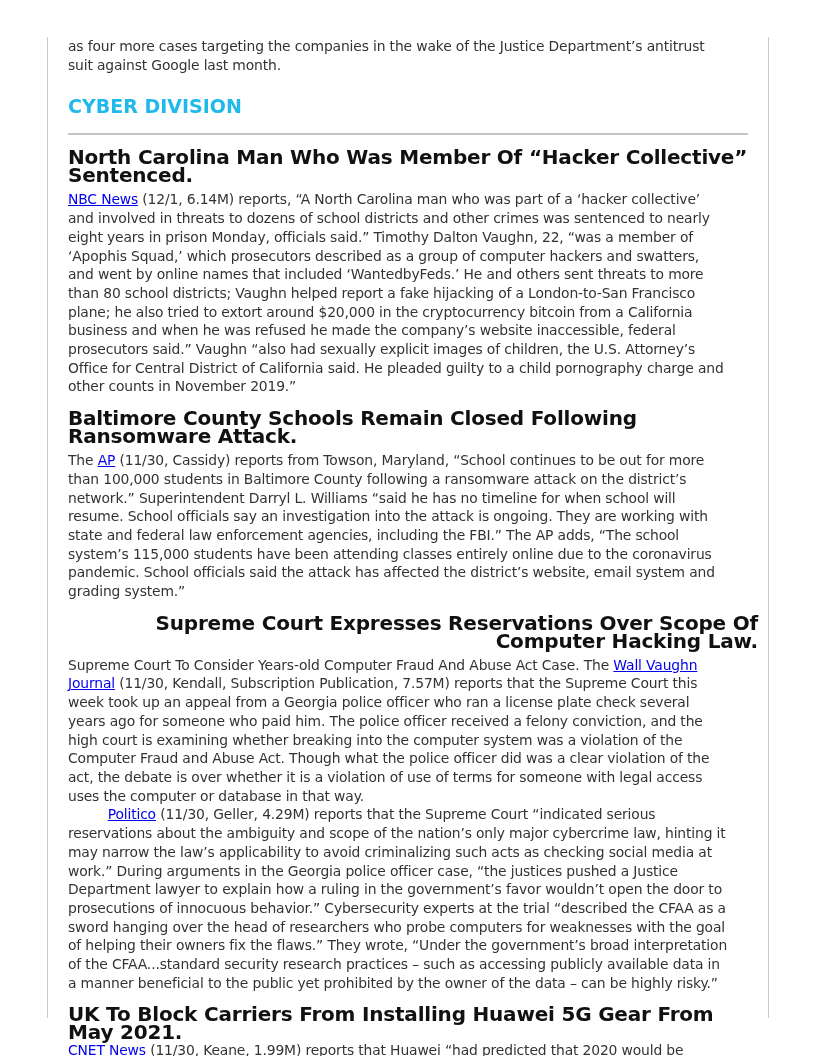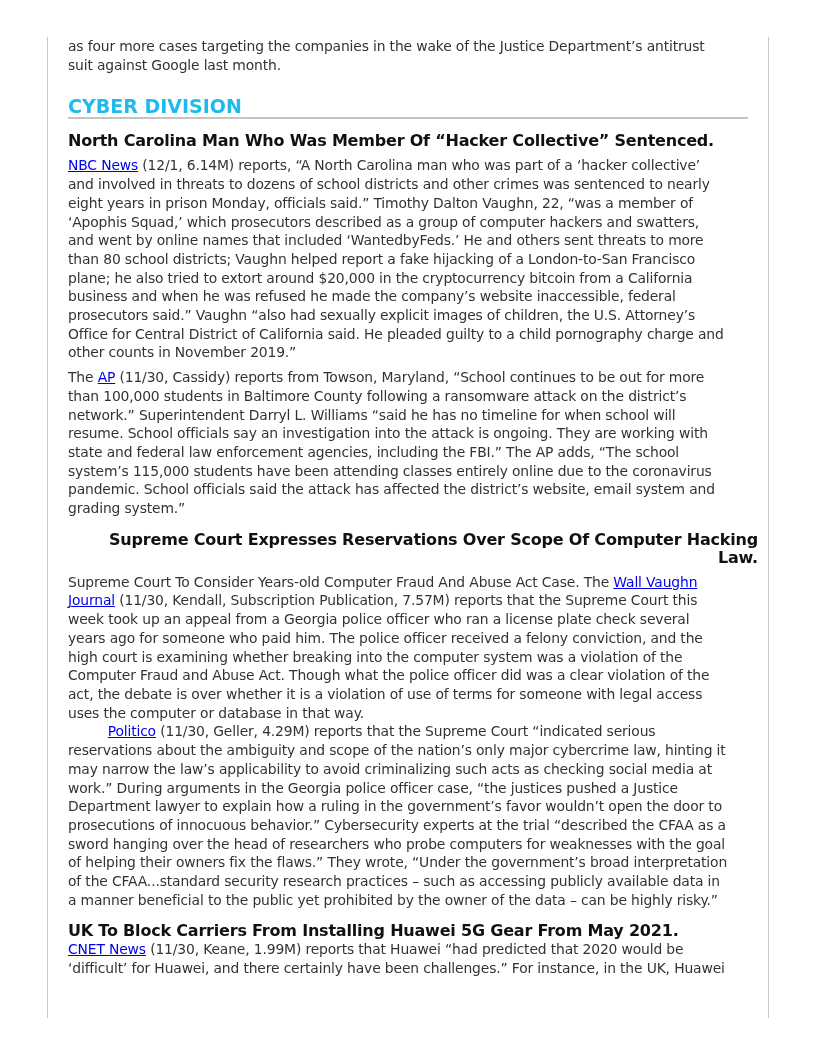--- a/index.html
+++ b/index.html
@@ -44,27 +44,27 @@
     color: #0000ee;
     text-decoration: underline;
   }
   .section-heading {
     margin: 0;
     font-size: 19px;
     font-weight: bold;
     color: #1fb9ec;
     letter-spacing: 0px;
     line-height: 22px;
-    padding-bottom: 0;
+    padding-bottom: 16px;
     border-bottom: 2px solid #c4c4c4;
     width: 680px;
   }
   .article-title {
     margin: 0;
-    font-size: 16px;
+    font-size: 20px;
     font-weight: bold;
     color: #111111;
     letter-spacing: -0.2px;
     line-height: 18px;
   }
 </style>
 </head>
 <body>
 
 <div class="page-frame"></div>
@@ -86,20 +86,21 @@
     <span class="line" style="transform-origin: left top; transform: scaleX(0.9913);">‘Apophis Squad,’ which prosecutors described as a group of computer hackers and swatters,</span>
     <span class="line" style="transform-origin: left top; transform: scaleX(0.9913);">and went by online names that included ‘WantedbyFeds.’ He and others sent threats to more</span>
     <span class="line" style="transform-origin: left top; transform: scaleX(0.9913);">than 80 school districts; Vaughn helped report a fake hijacking of a London-to-San Francisco</span>
     <span class="line" style="transform-origin: left top; transform: scaleX(0.9913);">plane; he also tried to extort around $20,000 in the cryptocurrency bitcoin from a California</span>
     <span class="line" style="transform-origin: left top; transform: scaleX(0.9913);">business and when he was refused he made the company’s website inaccessible, federal</span>
     <span class="line" style="transform-origin: left top; transform: scaleX(0.9913);">prosecutors said.” Vaughn “also had sexually explicit images of children, the U.S. Attorney’s</span>
     <span class="line" style="transform-origin: left top; transform: scaleX(0.9913);">Office for Central District of California said. He pleaded guilty to a child pornography charge and</span>
     <span class="line" style="transform-origin: left top; transform: scaleX(0.9913);">other counts in November 2019.”</span>
   </p>
 
+  <h3 class="article-title" style="margin-top:13px;">Baltimore County Schools Remain Closed Following Ransomware Attack.</h3>
   <p class="para" style="margin-top:6px;">
     <span class="line" style="transform-origin: left top; transform: scaleX(0.9913);"><span>The </span><a class="link" href="#">AP</a><span> (11/30, Cassidy) reports from Towson, Maryland, “School continues to be out for more</span></span>
     <span class="line" style="transform-origin: left top; transform: scaleX(0.9913);">than 100,000 students in Baltimore County following a ransomware attack on the district’s</span>
     <span class="line" style="transform-origin: left top; transform: scaleX(0.9913);">network.” Superintendent Darryl L. Williams “said he has no timeline for when school will</span>
     <span class="line" style="transform-origin: left top; transform: scaleX(0.9913);">resume. School officials say an investigation into the attack is ongoing. They are working with</span>
     <span class="line" style="transform-origin: left top; transform: scaleX(0.9913);">state and federal law enforcement agencies, including the FBI.” The AP adds, “The school</span>
     <span class="line" style="transform-origin: left top; transform: scaleX(0.9913);">system’s 115,000 students have been attending classes entirely online due to the coronavirus</span>
     <span class="line" style="transform-origin: left top; transform: scaleX(0.9913);">pandemic. School officials said the attack has affected the district’s website, email system and</span>
     <span class="line" style="transform-origin: left top; transform: scaleX(0.9913);">grading system.”</span>
   </p>

